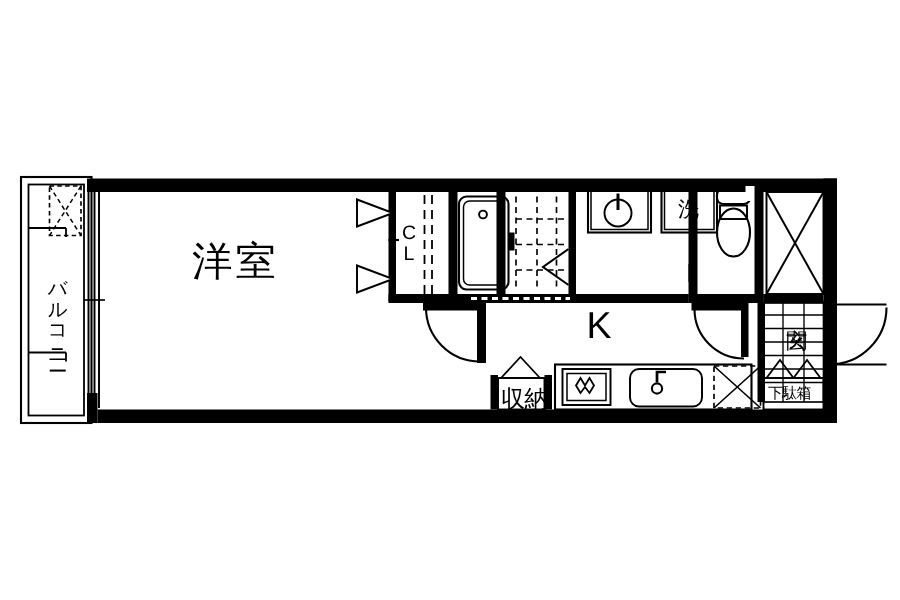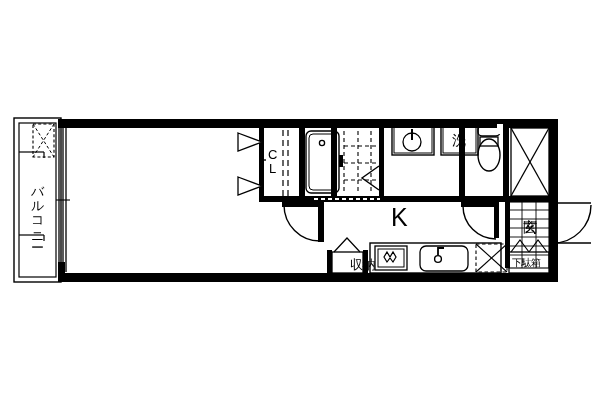--- a/index.html
+++ b/index.html
@@ -62,23 +62,22 @@
   .lbl-genkan {
     font-size: 14px;
     line-height: 1.12;
     text-align: center;
   }
   .lbl-getabako {
     font-size: 10px;
     letter-spacing: -0.5px;
   }
   .lbl-shuno {
-    font-size: 13px;
+    font-size: 16px;
     letter-spacing: -0.5px;
-    padding-left: 16px;
   }
   .lbl-balcony {
     font-size: 13px;
     line-height: 1.08;
     text-align: center;
     writing-mode: vertical-rl;
     text-orientation: upright;
     letter-spacing: 1px;
   }
 </style>
@@ -249,20 +248,21 @@
 
     <g>
       <rect x="332" y="252" width="31" height="21" fill="none" stroke="#000" stroke-width="1.3"></rect>
       <polyline points="334,252 347,238 360,252" fill="none" stroke="#000" stroke-width="1.2"></polyline>
       <rect x="363" y="250" width="5" height="23" fill="#000"></rect>
       <rect x="327" y="250" width="5" height="23" fill="#000"></rect>
     </g>
 
   </svg>
 
+  <div class="lbl lbl-room-name" style="left:128px; top:161px;">洋室</div>
 
 
   <div class="lbl lbl-k" style="left:391px; top:205px;">K</div>
 
   <div class="lbl lbl-cl" style="left:268px; top:148px;">
     <div>C</div>
     <div>L</div>
   </div>
 
   <div class="lbl lbl-wash" style="left:452px; top:133px;">洗</div>

